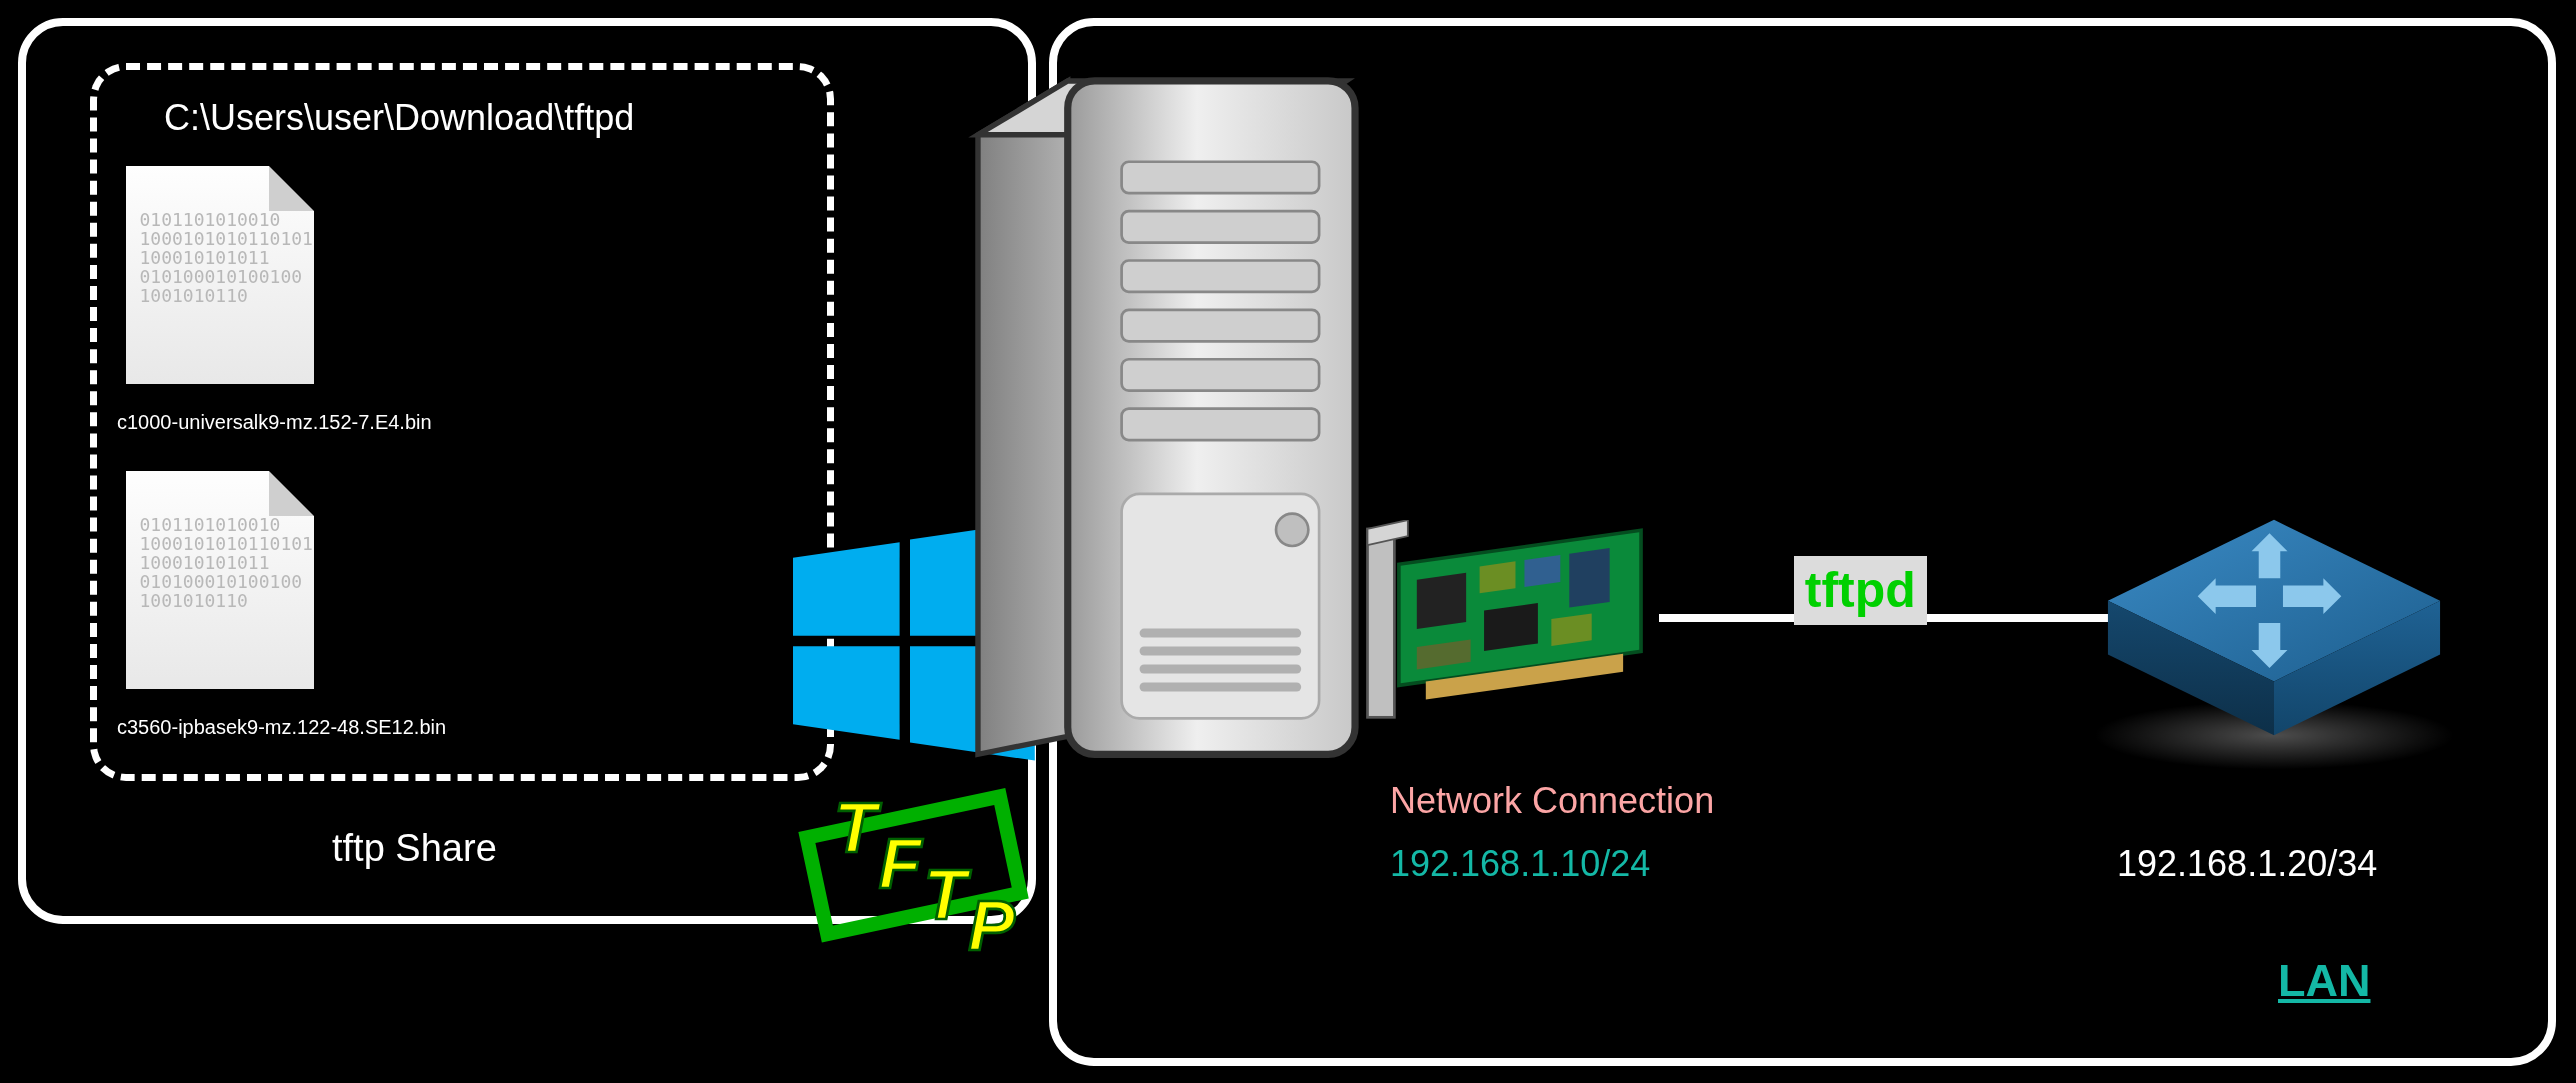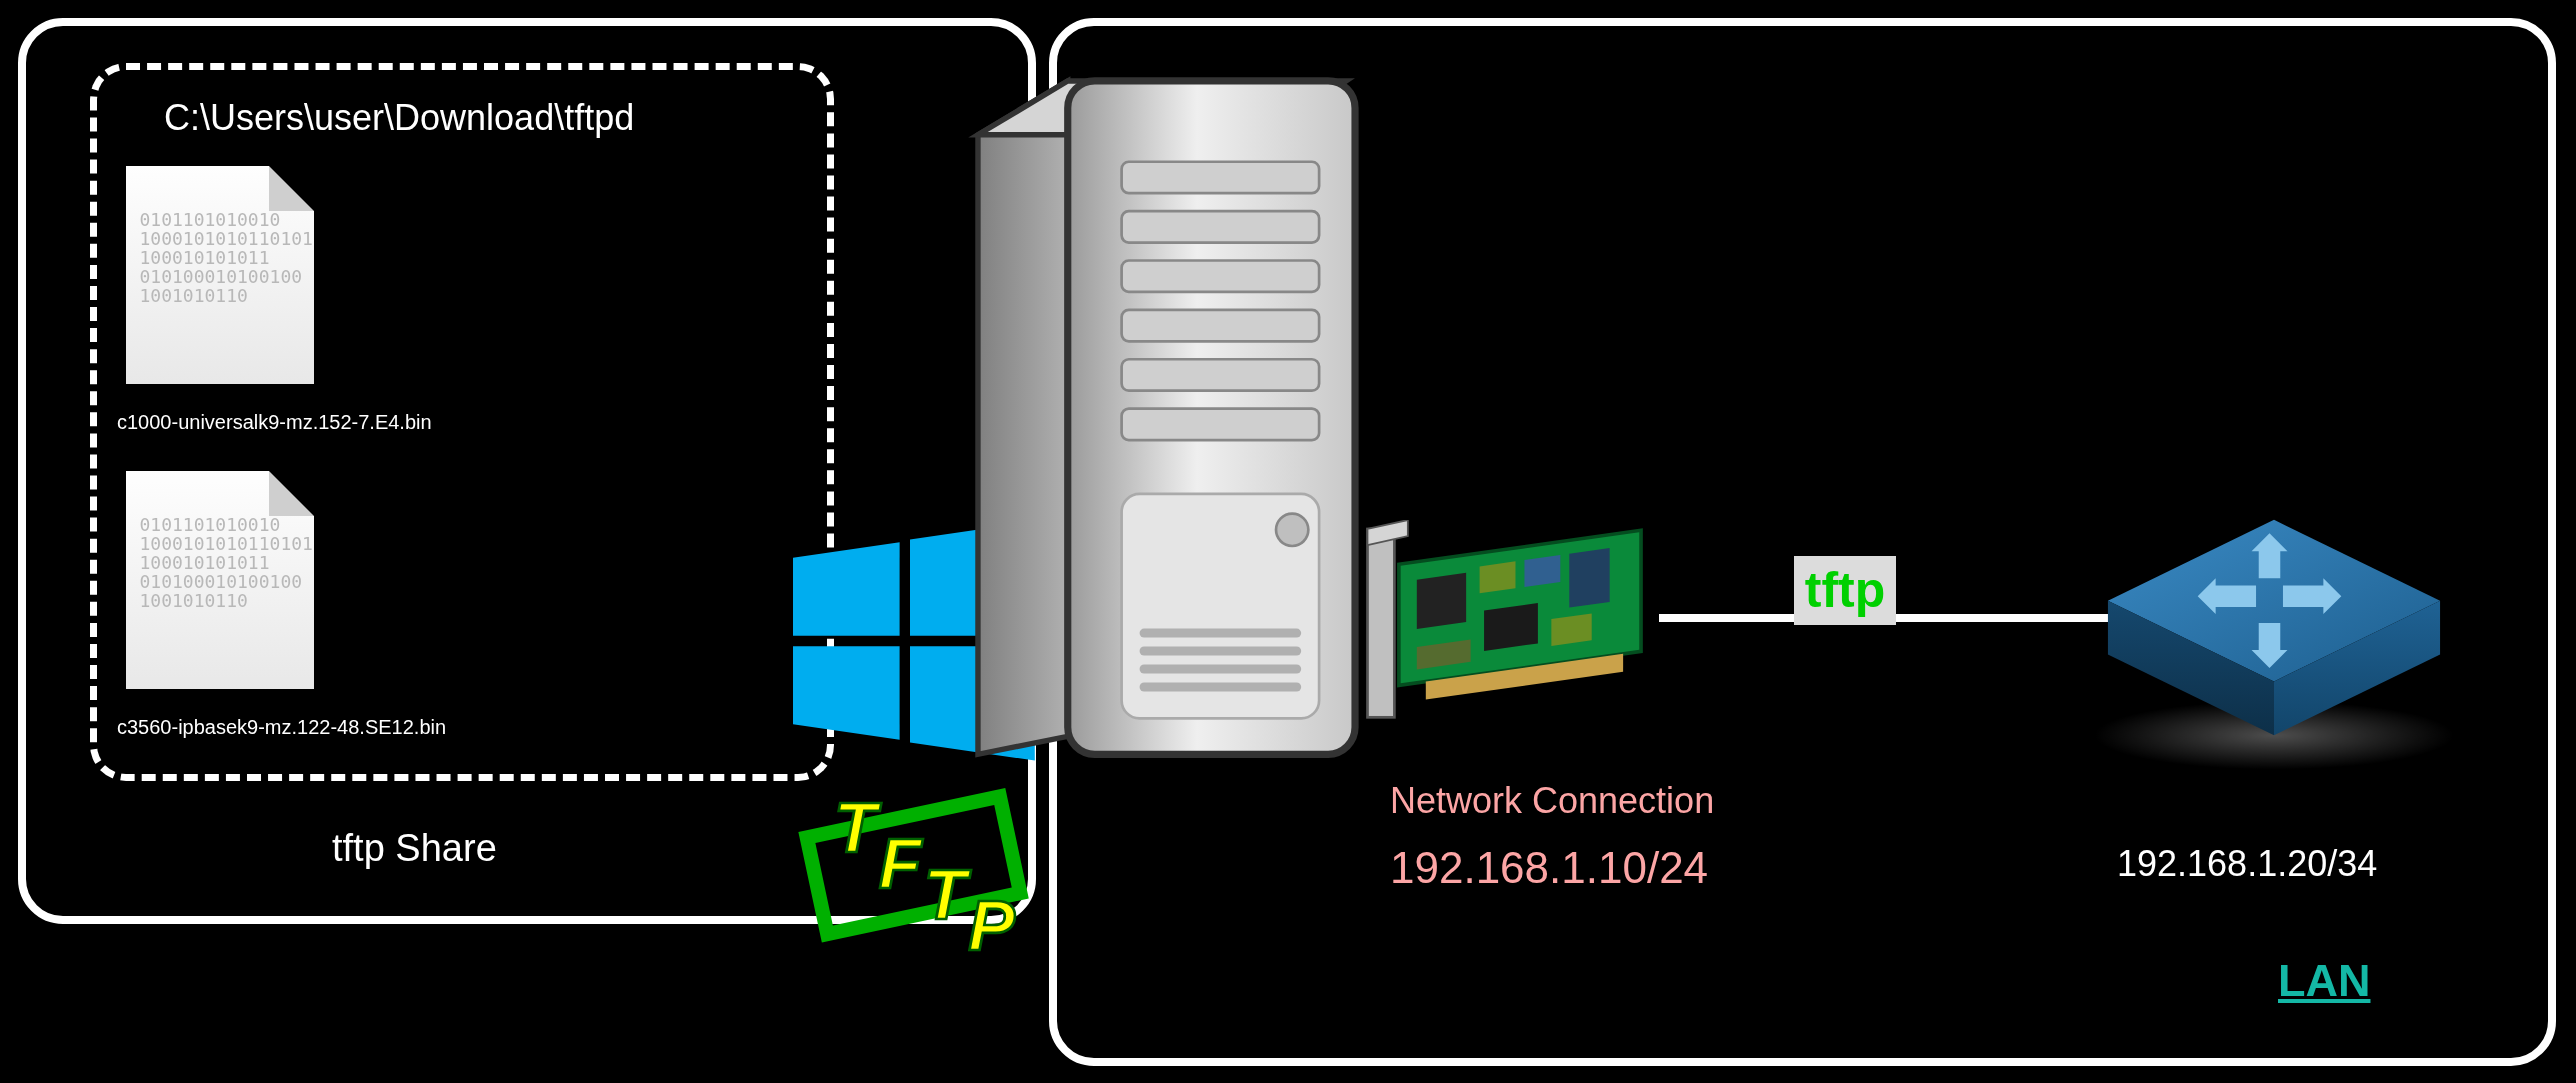--- a/index.html
+++ b/index.html
@@ -116,22 +116,22 @@
     position: absolute;
     left: 1390px;
     top: 780px;
     color: #fca5a5;
     font-size: 36px;
   }
   .nic-ip {
     position: absolute;
     left: 1390px;
     top: 843px;
-    color: #fca5a5;
-    font-size: 44px;
+    color: #14b8a6;
+    font-size: 36px;
   }
   .nic {
     position: absolute;
     left: 1363px;
     top: 520px;
     width: 296px;
     height: 215px;
   }
   .link-line {
     position: absolute;
@@ -299,21 +299,21 @@
       <rect x="70" y="190" width="220" height="20" fill="#caa24a"></rect>
     </g>
   </svg>
 </div>
 
 <div class="nic-label">Network Connection</div>
 <div class="nic-ip">192.168.1.10/24</div>
 
 <div class="link-line"></div>
 
-<div class="tftp-tag">tftp</div>
+<div class="tftp-tag">tftpd</div>
 
 <div class="switch">
   <svg viewBox="0 0 430 340">
     <defs>
       <radialGradient id="shadow" cx="50%" cy="50%" r="50%">
         <stop offset="0%" stop-color="rgba(255,255,255,0.3)"></stop>
         <stop offset="100%" stop-color="rgba(255,255,255,0)"></stop>
       </radialGradient>
       <linearGradient id="topFace" x1="0" y1="0" x2="1" y2="1">
         <stop offset="0%" stop-color="#3a8ac4"></stop>

